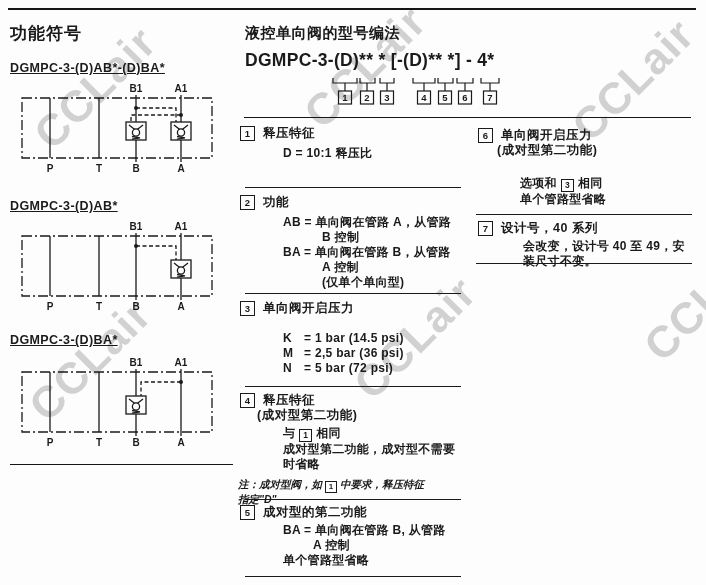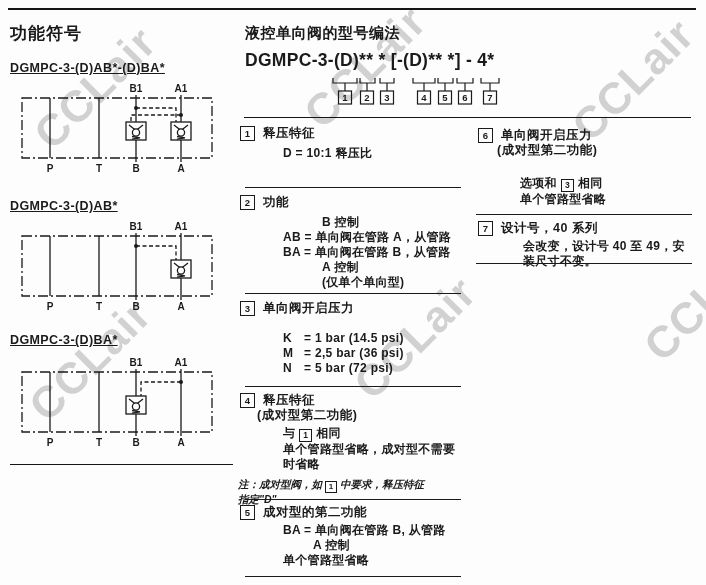--- a/index.html
+++ b/index.html
@@ -241,22 +241,22 @@
       </div>
     </div>
     <div class="sep mid" style="top:187px;"></div>
 
     <div class="sec" id="s2">
       <div class="sec-head">
         <div class="nbox">2</div>
         <div class="sec-title">功能</div>
       </div>
       <div class="body">
+        <div class="ln">AB =  单向阀在管路 A，从管路</div>
         <div class="ln ind39">B 控制</div>
-        <div class="ln">AB =  单向阀在管路 A，从管路</div>
         <div class="ln">BA =  单向阀在管路 B，从管路</div>
         <div class="ln ind39">A 控制</div>
         <div class="ln ind39">(仅单个单向型)</div>
       </div>
     </div>
     <div class="sep mid" style="top:293px;"></div>
 
     <div class="sec" id="s3">
       <div class="sec-head">
         <div class="nbox">3</div>
@@ -280,21 +280,21 @@
     <div class="sep mid" style="top:386px;"></div>
 
     <div class="sec" id="s4">
       <div class="sec-head">
         <div class="nbox">4</div>
         <div class="sec-title">释压特征</div>
       </div>
       <div class="subtitle">(成对型第二功能)</div>
       <div class="body gap3">
         <div class="ln"><span>与</span><span class="refbox">1</span><span>相同</span></div>
-        <div class="ln">单个管路型省略，成对型不需要</div>
+        <div class="ln">成对型第二功能，成对型不需要</div>
         <div class="ln">时省略</div>
         <div class="note">
           <div><span>注：成对型阀，如</span><span class="refbox">1</span><span>中要求，释压特征</span></div>
           <div>指定"D"</div>
         </div>
       </div>
     </div>
     <div class="sep mid" style="top:499px;"></div>
 
     <div class="sec" id="s5">

